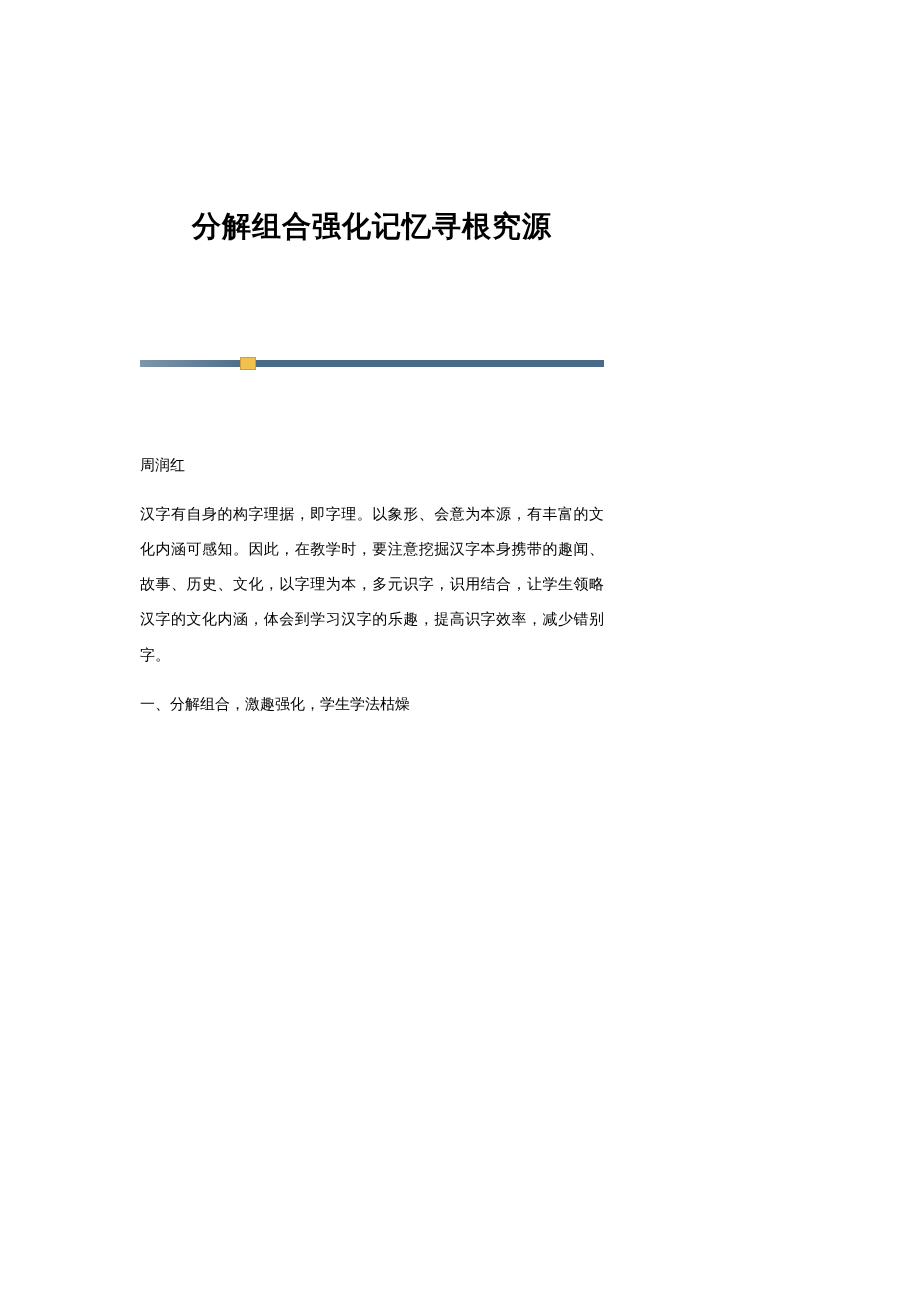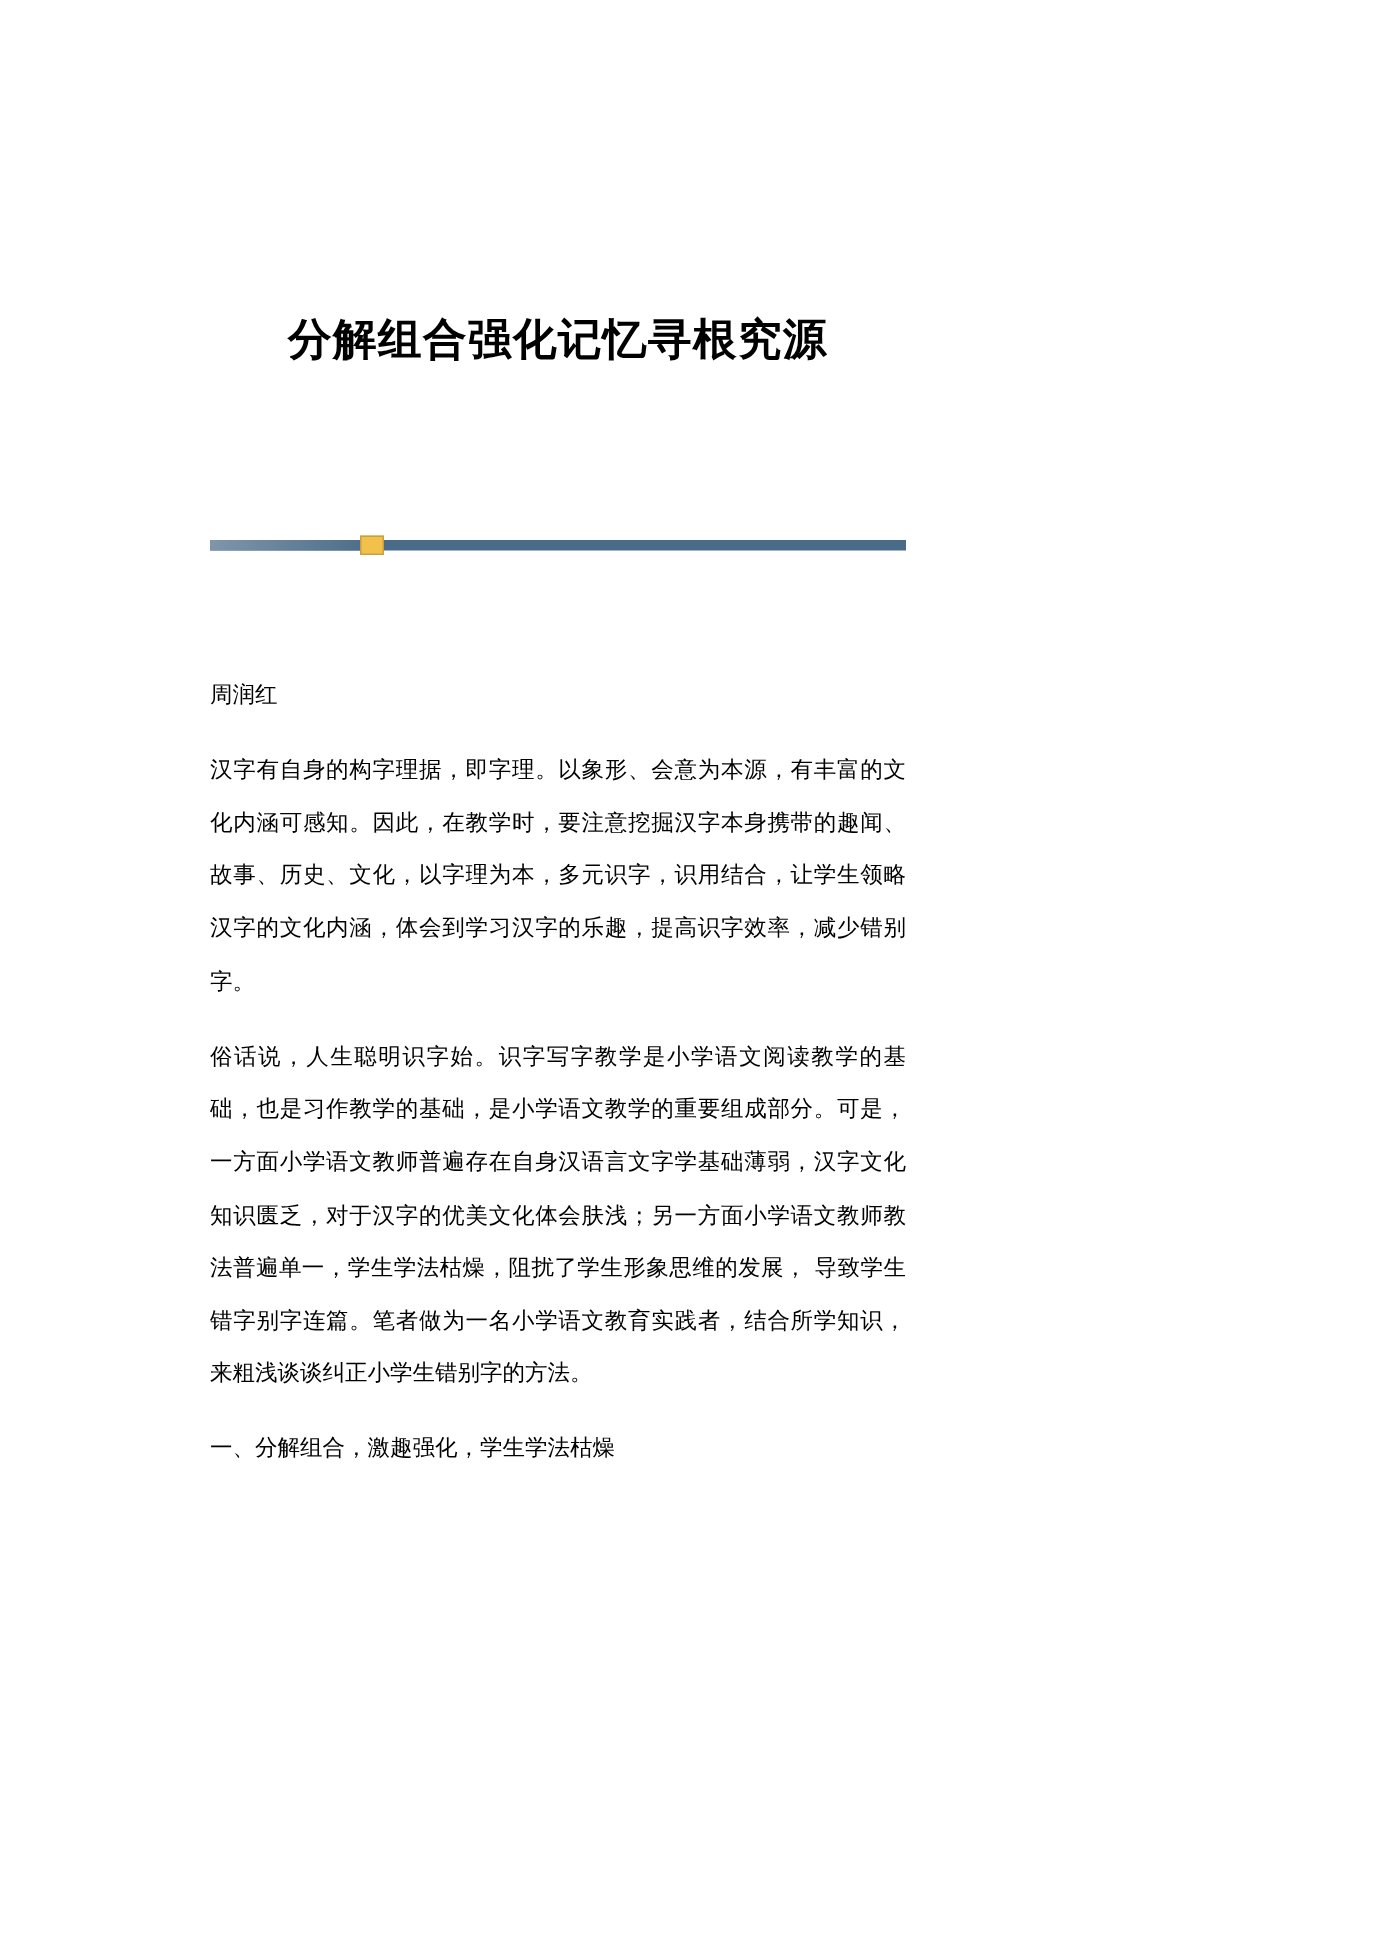--- a/index.html
+++ b/index.html
@@ -61,48 +61,46 @@
     background: #f2c14b;
     border: 1px solid #c9a03c;
     box-sizing: border-box;
   }
   .body-text {
     margin-top: 78px;
   }
   .byline {
     font-size: 15px;
     line-height: 2.2;
-    font-family: Liberation Serif, serif;
+    font-family: Liberation Sans, sans-serif;
   }
   .para {
     font-size: 15px;
     line-height: 2.35;
     text-align: justify;
     text-justify: inter-ideograph;
     margin: 14px 0 0 0;
     font-family: "DejaVu Sans", "Liberation Sans", sans-serif;
   }
   .para.first {
     margin-top: 16px;
-    font-family: Liberation Mono, monospace;
   }
 </style>
 </head>
 <body>
 
 <div class="page">
 
   <h1 class="doc-title">分解组合强化记忆寻根究源</h1>
 
   <div class="divider-wrap">
     <div class="divider-bar"></div>
     <div class="divider-gradient"></div>
     <div class="divider-marker"></div>
   </div>
 
   <div class="body-text">
     <div class="byline">周润红</div>
     <p class="para first">汉字有自身的构字理据，即字理。以象形、会意为本源，有丰富的文化内涵可感知。因此，在教学时，要注意挖掘汉字本身携带的趣闻、故事、历史、文化，以字理为本，多元识字，识用结合，让学生领略汉字的文化内涵，体会到学习汉字的乐趣，提高识字效率，减少错别字。</p>
-    <p class="para">俗话说，人生聪明识字始。识字写字教学是小学语文阅读教学的基础，也是习作教学的基础，是小学语文教学的重要组成部分。可是，一方面小学语文教师普遍存在自身汉语言文字学基础薄弱，汉字文化知识匮乏，对于汉字的优美文化体会肤浅；另一方面小学语文教师教法普遍单一，学生学法枯燥，阻扰了学生形象思维的发展， 导致学生错字别字连篇。笔者做为一名小学语文教育实践者，结合所学知识，来粗浅谈谈纠正小学生错别字的方法。</p>
     <p class="para">一、分解组合，激趣强化，学生学法枯燥</p>
   </div>
 
 </div>
 
 </body></html>

